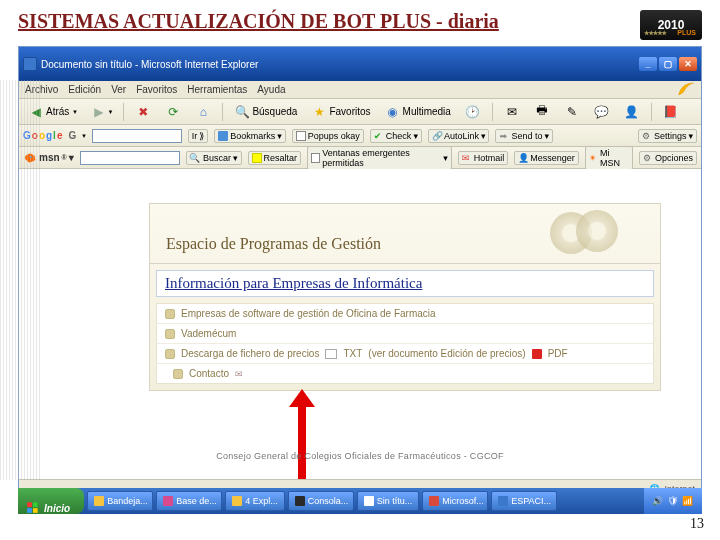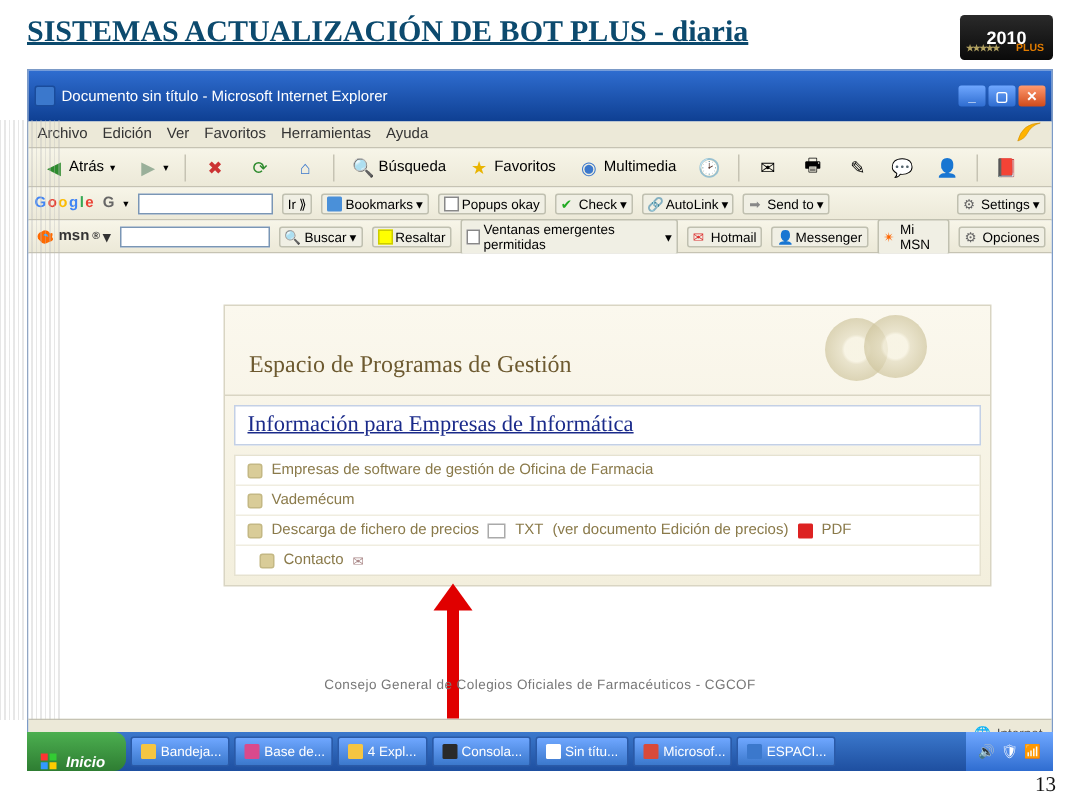--- a/index.html
+++ b/index.html
@@ -1,18 +1,18 @@
 <!DOCTYPE html>
 <html><head>
 <meta charset="utf-8">
 <style>
   * { box-sizing: border-box; margin: 0; padding: 0; }
   body { width: 720px; height: 540px; font-family: Tahoma, Arial, sans-serif; font-size: 10px; background: #fff; position: relative; overflow: hidden; }
   .slide-header { display: flex; align-items: flex-start; padding: 10px 18px 6px 18px; }
-  .slide-title { font-family: "Times New Roman", serif; font-size: 20px; font-weight: bold; text-decoration: underline; color: #0c4a6e; flex: 1; }
+  .slide-title { font-family: "Times New Roman", serif; font-size: 20px; font-weight: bold; text-decoration: underline; color: #7f1d1d; flex: 1; }
   .badge { width: 62px; height: 30px; background: linear-gradient(#2a2a2a,#0a0a0a); border-radius: 3px; display: flex; align-items: center; justify-content: center; color: #fff; font-size: 12px; font-weight: bold; position: relative; }
   .badge .plus { position: absolute; bottom: 4px; right: 6px; font-size: 7px; color: #e07b00; }
   .badge .stars { position: absolute; bottom: 4px; left: 4px; font-size: 6px; color: #b0a060; letter-spacing: -1px; }
   .ie-window { margin: 0 18px; border: 1px solid #7b9ac7; background: #fff; }
   .ie-titlebar { height: 34px; background: linear-gradient(#2f6dd0,#0e3f92); color: #fff; display: flex; align-items: center; padding: 0 4px; font-size: 10px; }
   .ie-titlebar .ie-icon { width: 14px; height: 14px; background: #3b78cc; border: 1px solid #1a4c9c; border-radius: 2px; margin-right: 4px; }
   .ie-titlebar .win-btns { margin-left: auto; display: flex; gap: 2px; }
   .ie-titlebar .win-btns span { width: 18px; height: 14px; border-radius: 2px; display: flex; align-items: center; justify-content: center; font-size: 9px; font-weight: bold; }
   .win-btns .min { background: linear-gradient(#6fa7ff,#2f6dd0); }
   .win-btns .max { background: linear-gradient(#6fa7ff,#2f6dd0); }

